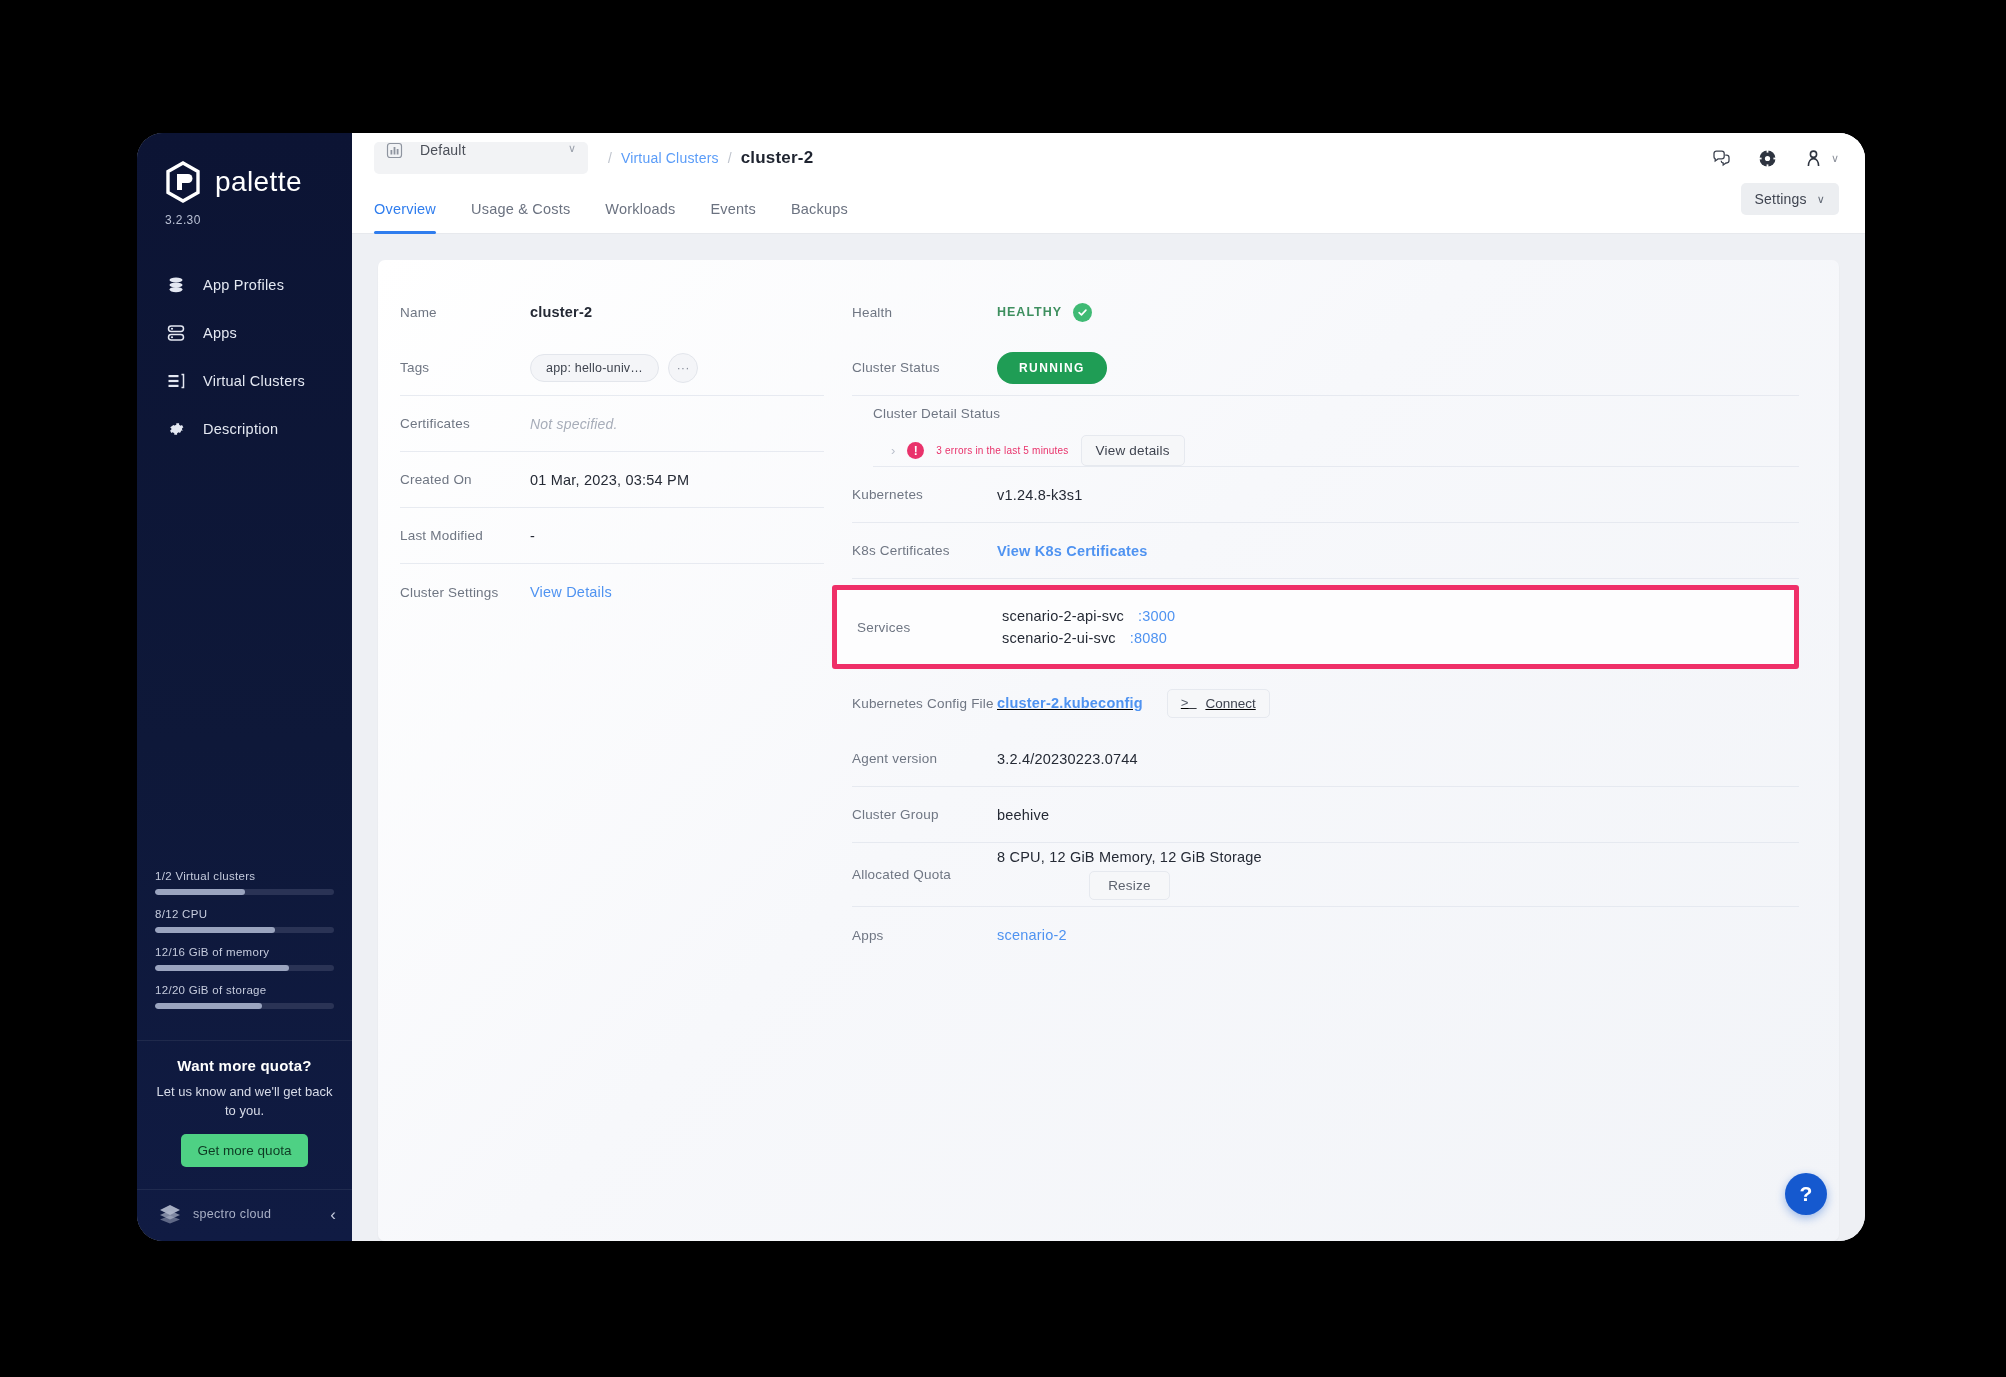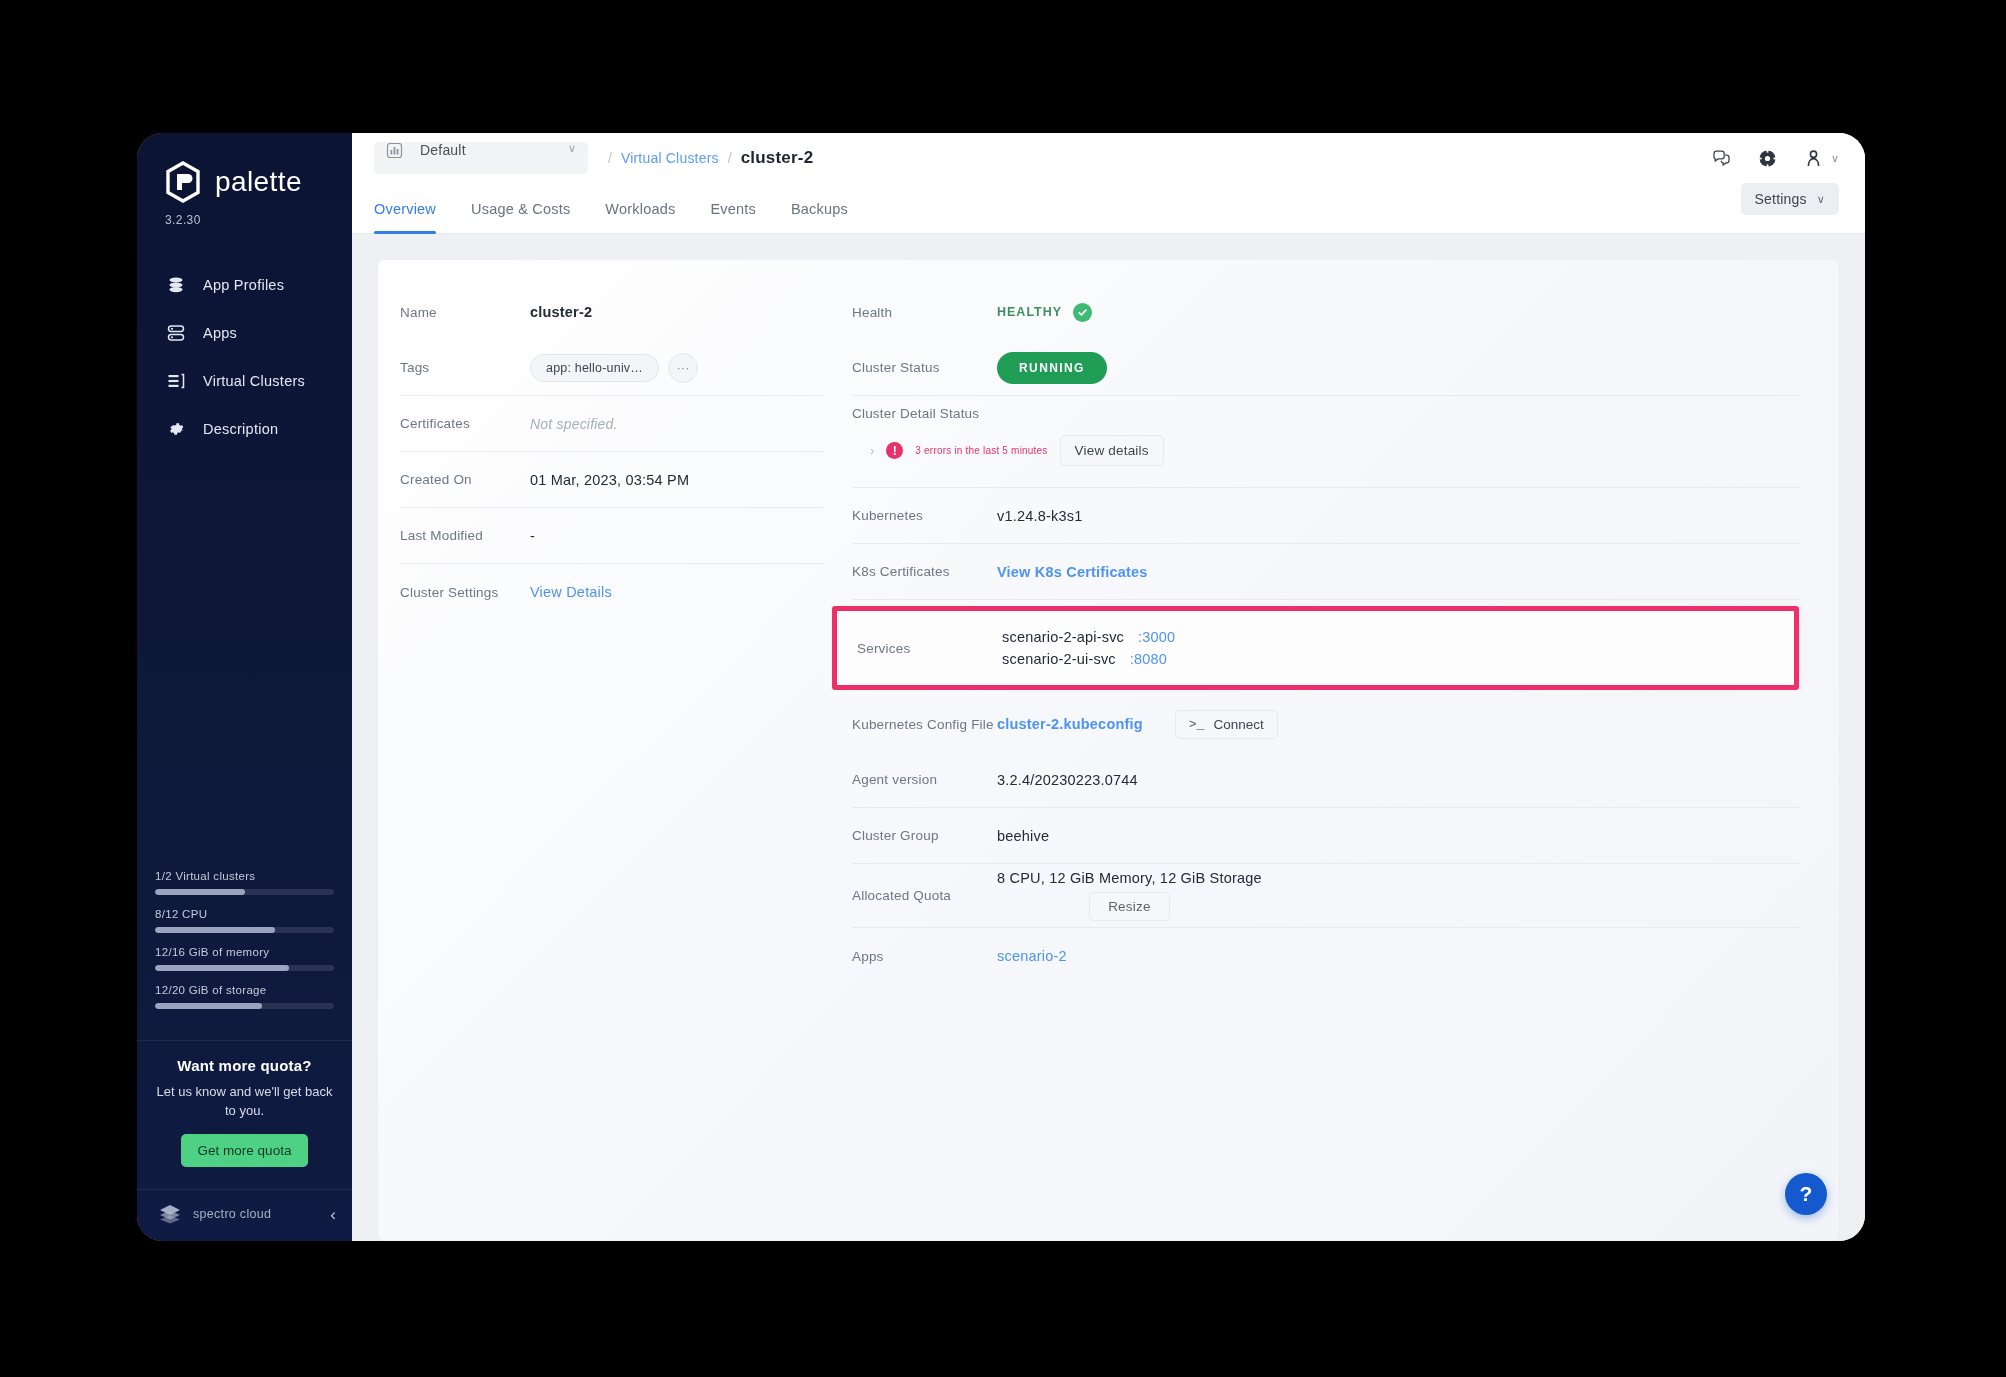--- a/index.html
+++ b/index.html
@@ -198,21 +198,21 @@
   .badge-check {
     width: 19px; height: 19px; border-radius: 50%;
     background: #3fba74; display:flex; align-items:center; justify-content:center;
   }
   .status-pill {
     background: #1f9d55; color: #ffffff;
     border-radius: 18px; padding: 9px 22px;
     font-size: 12px; font-weight: 700; letter-spacing: 1.4px;
   }
 
-  .detail-status-row { display:block; border-bottom: 1px solid rgba(224,228,236,.75); padding: 10px 0 21px 0;}
+  .detail-status-row { display:block; border-bottom: 1px solid rgba(224,228,236,.75); padding: 10px 0 0 0; margin-left: 21px;}
   .detail-status-title { font-size: 13.5px; color: #6f7683; letter-spacing:.2px; }
   .detail-status-line {
     display: flex; align-items: center; gap: 12px;
     margin: 14px 0 0 18px;
   }
   .chev { color: #b9bfcb; font-size: 13px; cursor: pointer; }
   .err-dot {
     width: 17px; height: 17px; border-radius: 50%;
     background: #e9326b; display:flex; align-items:center; justify-content:center;
     color:#fff; font-size: 12px; font-weight: 700; line-height:1;
@@ -231,21 +231,21 @@
     margin: 6px 0 6px -20px;
     padding: 0 0 0 20px;
     background: #fdfdfe;
   }
   .services-highlight .row { border-bottom: none; min-height: 74px; align-items: center; }
   .svc-list { display: flex; flex-direction: column; gap: 6px; }
   .svc-item { display: flex; align-items: flex-end; gap: 14px; }
   .svc-name { font-size: 14.5px; color: #252a35; letter-spacing:.2px; }
   .svc-port { font-size: 14.5px; color: #4f93f1; letter-spacing:.2px; cursor: pointer; }
 
-  .kconf-val { display: flex; align-items: center; gap: 32px; }
+  .kconf-val { display: flex; align-items: center; gap: 24px; text-decoration: underline; }
   .connect-btn {
     background: #f6f7f9; border: 1px solid #e6e9ef; border-radius: 5px;
     padding: 6px 13px; font-size: 13.5px; color: #3f4450; cursor: pointer;
     display: flex; align-items: center; gap: 9px; font-family: inherit;
   }
   .term-ico { font-size: 13px; color: #545b68; font-family: "Liberation Mono", monospace; }
 
   .api-val { display: flex; align-items: center; gap: 10px; }
   .api-text {
     font-size: 14.5px; color: #252a35; letter-spacing:.2px;

